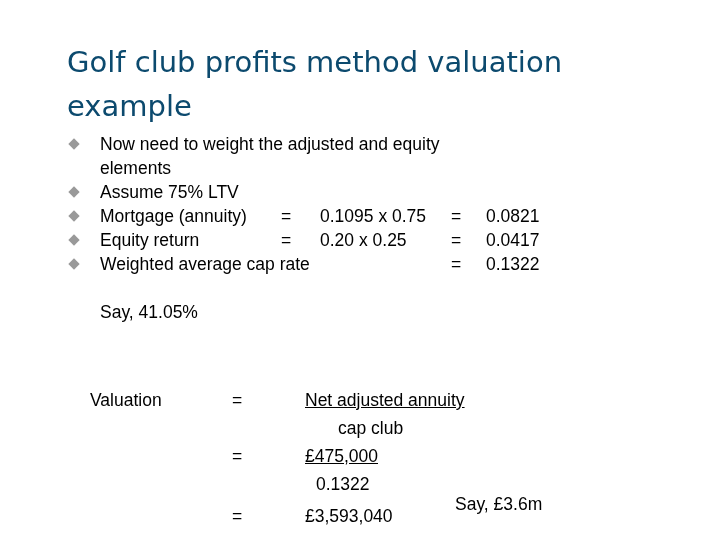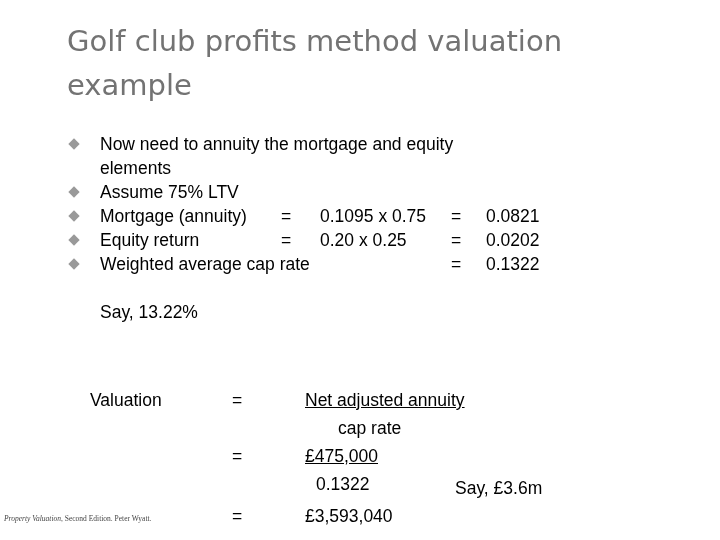--- a/index.html
+++ b/index.html
@@ -1,75 +1,74 @@
 <!DOCTYPE html>
 <html><head>
 <meta charset="utf-8">
 <style>
   html,body{margin:0;padding:0;}
   body{width:720px;height:540px;background:#fff;position:relative;overflow:hidden;font-family:"Liberation Sans",sans-serif;color:#000;}
-  .title{position:absolute;left:67px;top:19px;width:560px;font-family:"DejaVu Sans",sans-serif;font-size:29px;line-height:44px;color:#737373;font-weight:normal;}
+  .title{position:absolute;left:67px;top:40px;width:560px;font-family:"DejaVu Sans",sans-serif;font-size:29px;line-height:44px;color:#0c4a6e;font-weight:normal;}
   .bullets{position:absolute;left:66px;top:132px;margin:0;padding:0;list-style:none;font-size:17.5px;}
   .bullets li{position:relative;padding-left:34px;line-height:24px;height:24px;white-space:nowrap;}
   .bullets li.two{height:48px;}
   .bullets .dia{position:absolute;left:4px;top:8px;width:8px;height:8px;background:#999;transform:rotate(45deg);}
   .cell{position:absolute;}
   .c1{left:34px;} .c2{left:215px;} .c3{left:254px;} .c4{left:385px;} .c5{left:420px;}
   .sub{position:absolute;left:100px;top:302px;font-size:17.5px;}
   .val{position:absolute;font-size:17.5px;white-space:nowrap;margin-top:41px;}
   .u{text-decoration:underline;}
   .footer{position:absolute;left:4px;top:514px;font-family:"Liberation Serif",serif;font-size:7.5px;line-height:10px;color:#444;}
   .footer i{font-style:italic;}
 </style>
 </head>
 <body>
 
 <div class="title">Golf club profits method valuation example</div>
 
 <ul class="bullets">
   <li class="two">
     <span class="dia"></span>
-    <span class="cell c1" style="top:0">Now need to annuity the mortgage and equity</span>
+    <span class="cell c1" style="top:0">Now need to weight the adjusted and equity</span>
     <span class="cell c1" style="top:24px">elements</span>
   </li>
   <li>
     <span class="dia"></span>
     <span class="cell c1">Assume 75% LTV</span>
   </li>
   <li>
     <span class="dia"></span>
     <span class="cell c1">Mortgage (annuity)</span>
     <span class="cell c2">=</span>
     <span class="cell c3">0.1095 x 0.75</span>
     <span class="cell c4">=</span>
     <span class="cell c5">0.0821</span>
   </li>
   <li>
     <span class="dia"></span>
     <span class="cell c1">Equity return</span>
     <span class="cell c2">=</span>
     <span class="cell c3">0.20 x 0.25</span>
     <span class="cell c4">=</span>
-    <span class="cell c5">0.0202</span>
+    <span class="cell c5">0.0417</span>
   </li>
   <li>
     <span class="dia"></span>
     <span class="cell c1">Weighted average cap rate</span>
     <span class="cell c4">=</span>
     <span class="cell c5">0.1322</span>
   </li>
 </ul>
-<div class="sub">Say, 13.22%</div>
+<div class="sub">Say, 41.05%</div>
 
 <div class="val" style="left:90px;top:349px">Valuation</div>
 <div class="val" style="left:232px;top:349px">=</div>
 <div class="val u" style="left:305px;top:349px">Net adjusted annuity</div>
-<div class="val" style="left:338px;top:377px">cap rate</div>
+<div class="val" style="left:338px;top:377px">cap club</div>
 <div class="val" style="left:232px;top:405px">=</div>
 <div class="val u" style="left:305px;top:405px">£475,000</div>
 <div class="val" style="left:316px;top:433px">0.1322</div>
 <div class="val" style="left:232px;top:465px">=</div>
 <div class="val" style="left:305px;top:465px">£3,593,040</div>
-<div class="val" style="left:455px;top:437px">Say, £3.6m</div>
+<div class="val" style="left:455px;top:453px">Say, £3.6m</div>
 
 <div class="footer">
-  <div><i>Property Valuation</i><span>, Second Edition. Peter Wyatt.</span></div>
 </div>
 
 </body></html>

